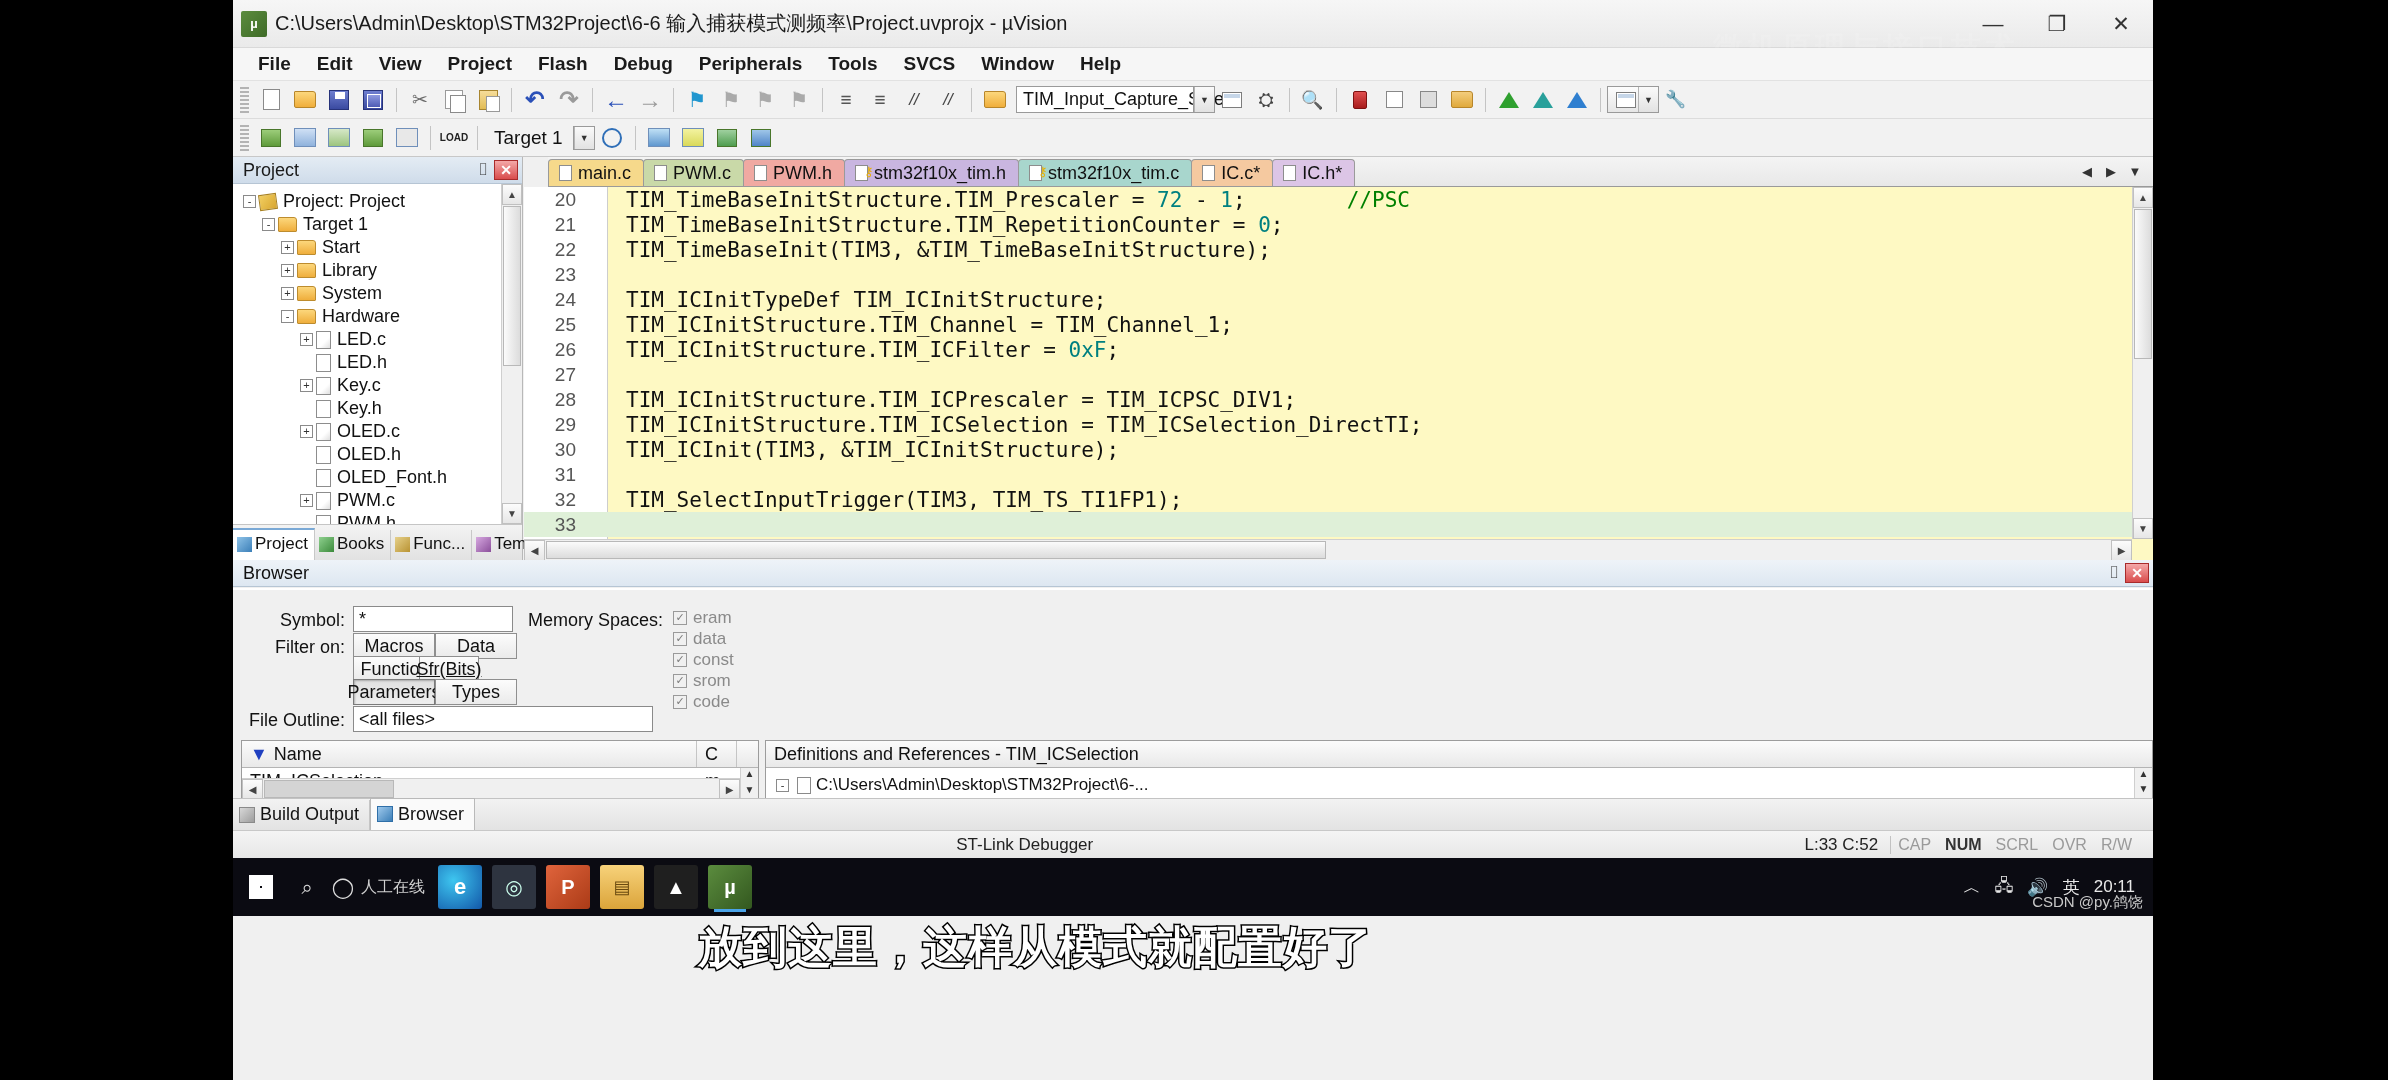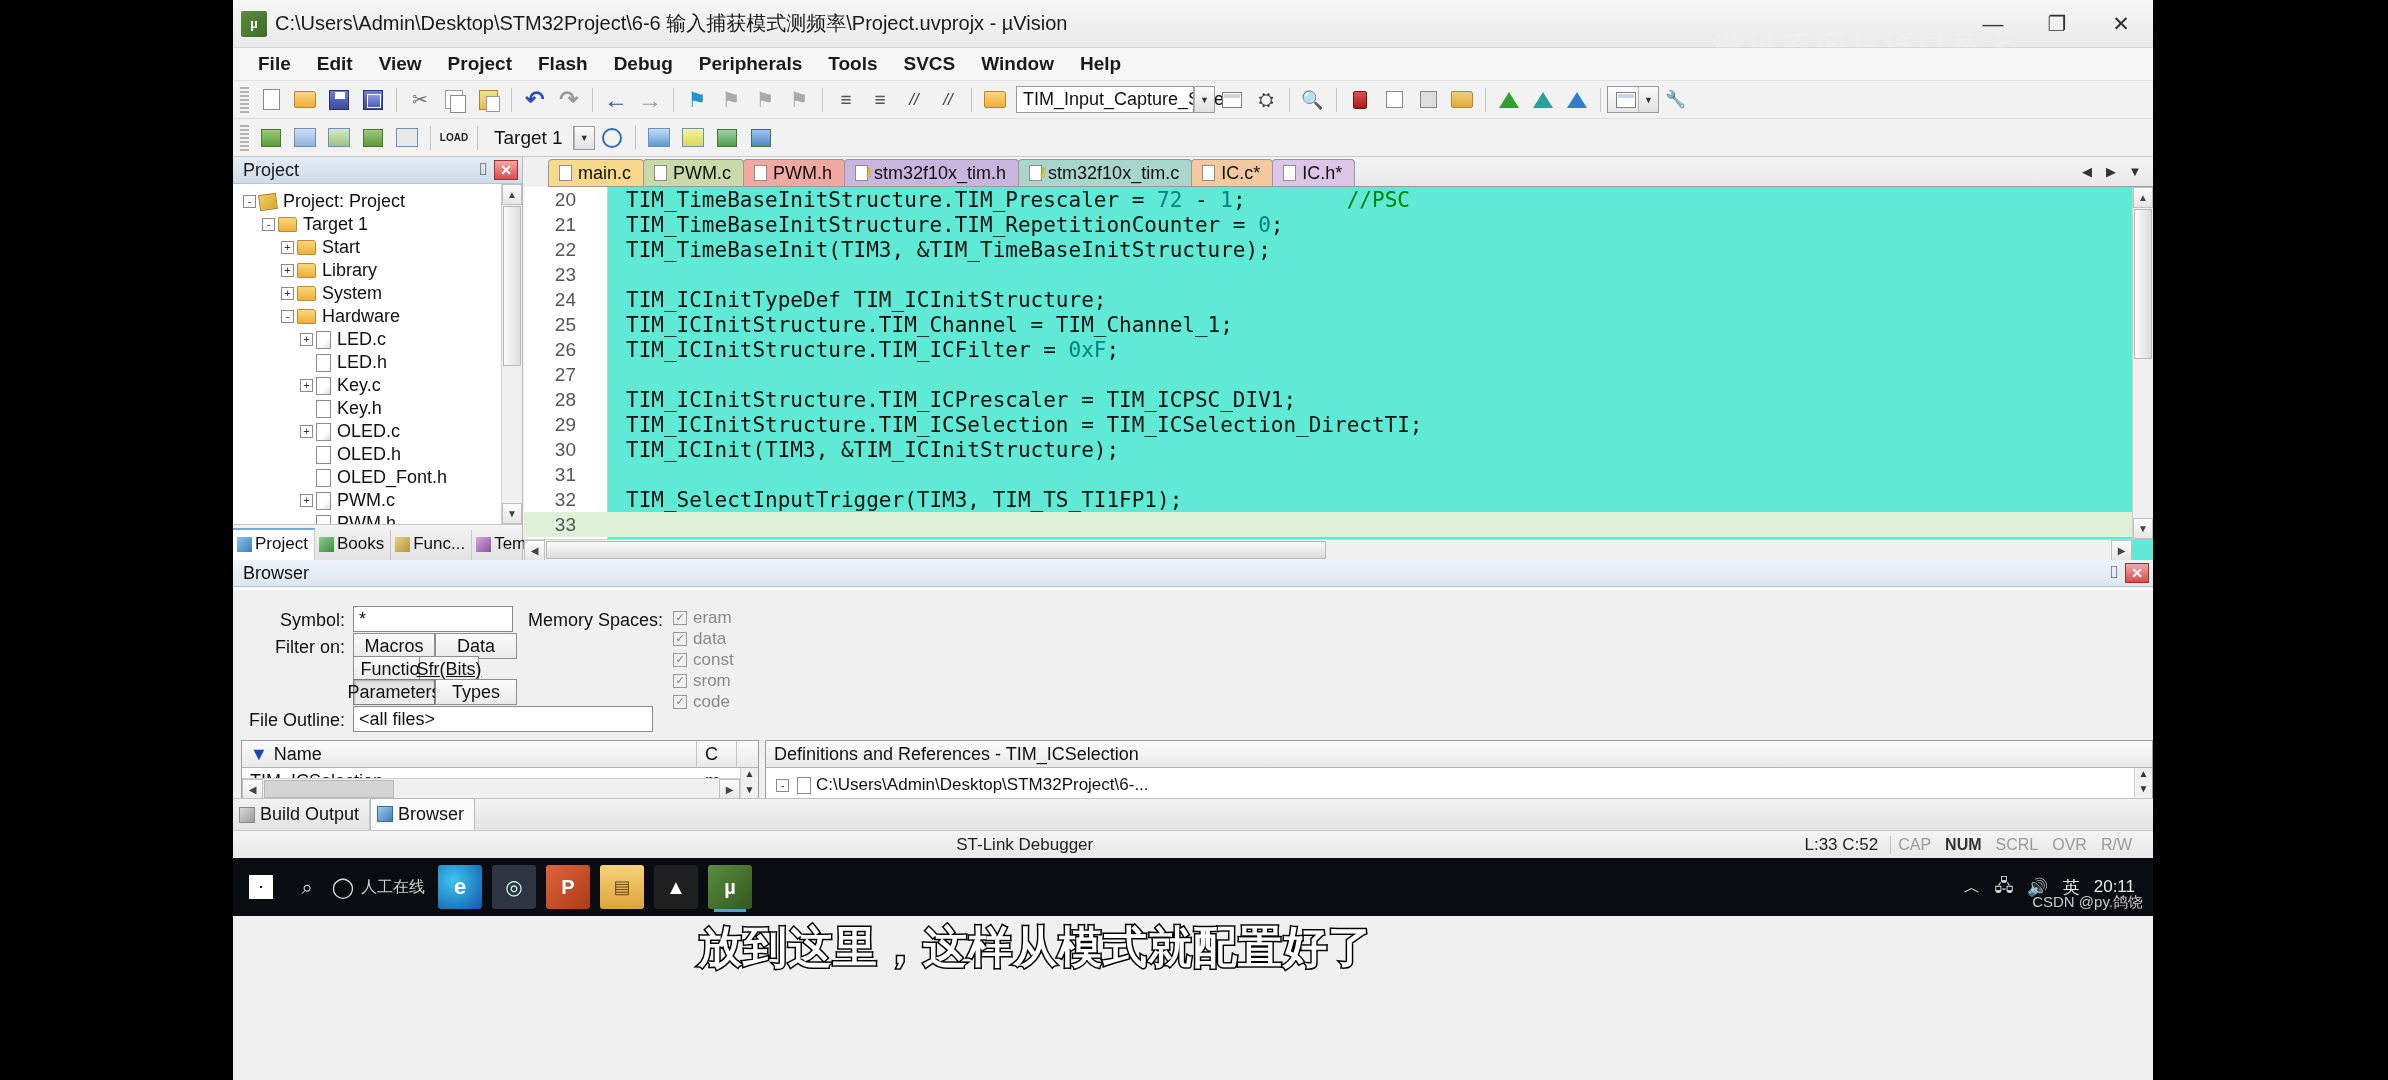--- a/index.html
+++ b/index.html
@@ -181,21 +181,21 @@
           font-size:18px; color:#111; border:1px solid #9a9a9a; border-bottom:none;
           border-radius:4px 4px 0 0; margin-right:-1px; position:relative; white-space:nowrap; }
   .ftab .fi { width:13px;height:16px;background:#fff;border:1px solid #8d8d8d; flex:none; position:relative;}
   .ftab .key { position:absolute; left:8px; top:-2px; color:#e8b000; font-size:13px; }
   .tabrow-right { margin-left:auto; display:flex; align-items:center; height:30px; padding-right:4px; }
   .tr-btn { width:24px; height:24px; display:flex; align-items:center; justify-content:center;
             font-size:13px; color:#333; }
   .tr-close { width:26px;height:24px;display:flex;align-items:center;justify-content:center;
             color:#b02020; font-size:17px; font-weight:bold; }
 
-  #code-wrap { position:absolute; left:0; top:30px; right:0; bottom:0; background:#5eead4; }
+  #code-wrap { position:absolute; left:0; top:30px; right:0; bottom:0; background:#fef9c3; }
   #code-scroll-v { position:absolute; right:0; top:0; bottom:21px; width:21px; background:#f0f0f0;
           border-left:1px solid #cfcfcf; }
   #code-scroll-h { position:absolute; left:0; right:21px; bottom:0; height:21px; }
   #gutter { position:absolute; left:0; top:0; bottom:21px; width:84px; background:#fff;
             border-right:1px solid #cdcdcd; }
   #codelines { position:absolute; left:0; top:0; right:21px; bottom:21px; overflow:hidden;
      font-family:"DejaVu Sans Mono","Liberation Mono",monospace; font-size:21px; }
   .cline { height:25px; display:flex; align-items:center; white-space:pre; }
   .cline .ln { width:62px; text-align:right; padding-right:10px; color:#555; font-size:19px;
      font-family:"Liberation Sans",sans-serif; flex:none; }

